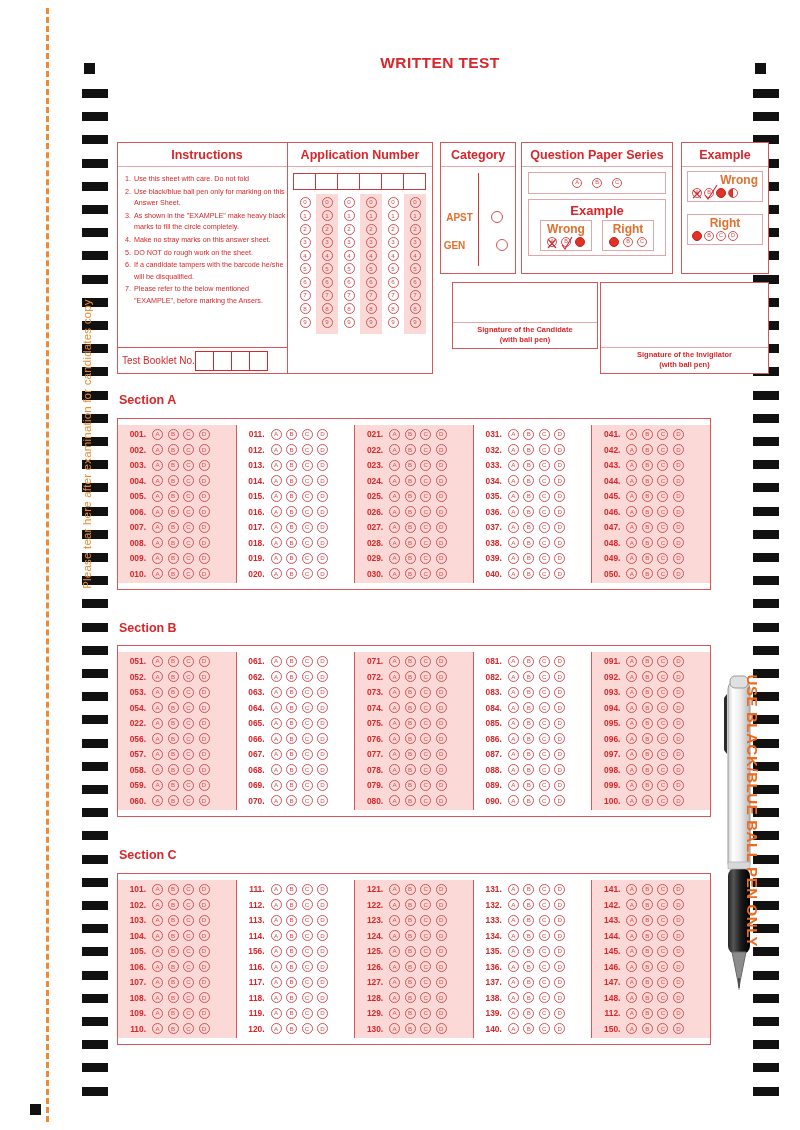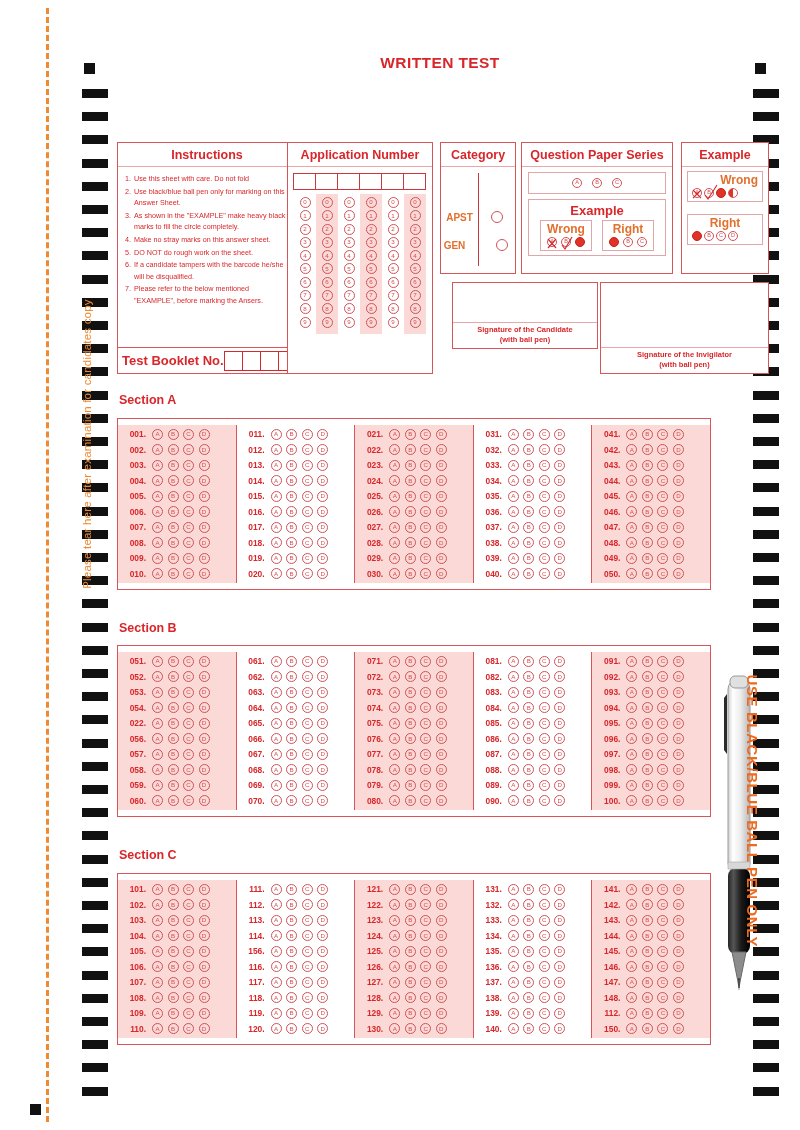--- a/index.html
+++ b/index.html
@@ -94,22 +94,22 @@
     left: 0; bottom: 0;
     width: 100%;
     border-top: 1px solid #d8555a;
     display: flex;
     align-items: center;
     height: 26px;
     padding-left: 4px;
   }
   .booklet-label {
     color: #d8262a;
-    font-size: 13px;
-    font-weight: bold;
+    font-size: 10px;
+    font-weight: normal;
     white-space: nowrap;
   }
   .booklet-cells { display: flex; margin-left: 1px; }
   .booklet-cell {
     width: 19px; height: 20px;
     border: 1px solid #d8262a;
     margin-left: -1px;
   }
 
   
@@ -244,21 +244,20 @@
     color: #d8262a;
     font-size: 12.5px;
     font-weight: bold;
   }
   .sec-box {
     position: absolute;
     border: 1px solid #d8555a;
     background: #ffffff;
     display: flex;
     padding: 6px 0;
-    justify-content: center;
   }
   .qgroup {
     flex: 1;
     display: flex;
     flex-direction: column;
     justify-content: space-between;
     padding: 2px 0;
   }
   .qgroup.shade { background: #fbd9d6; }
   .qgroup + .qgroup { border-left: 1px solid #d8555a; }

